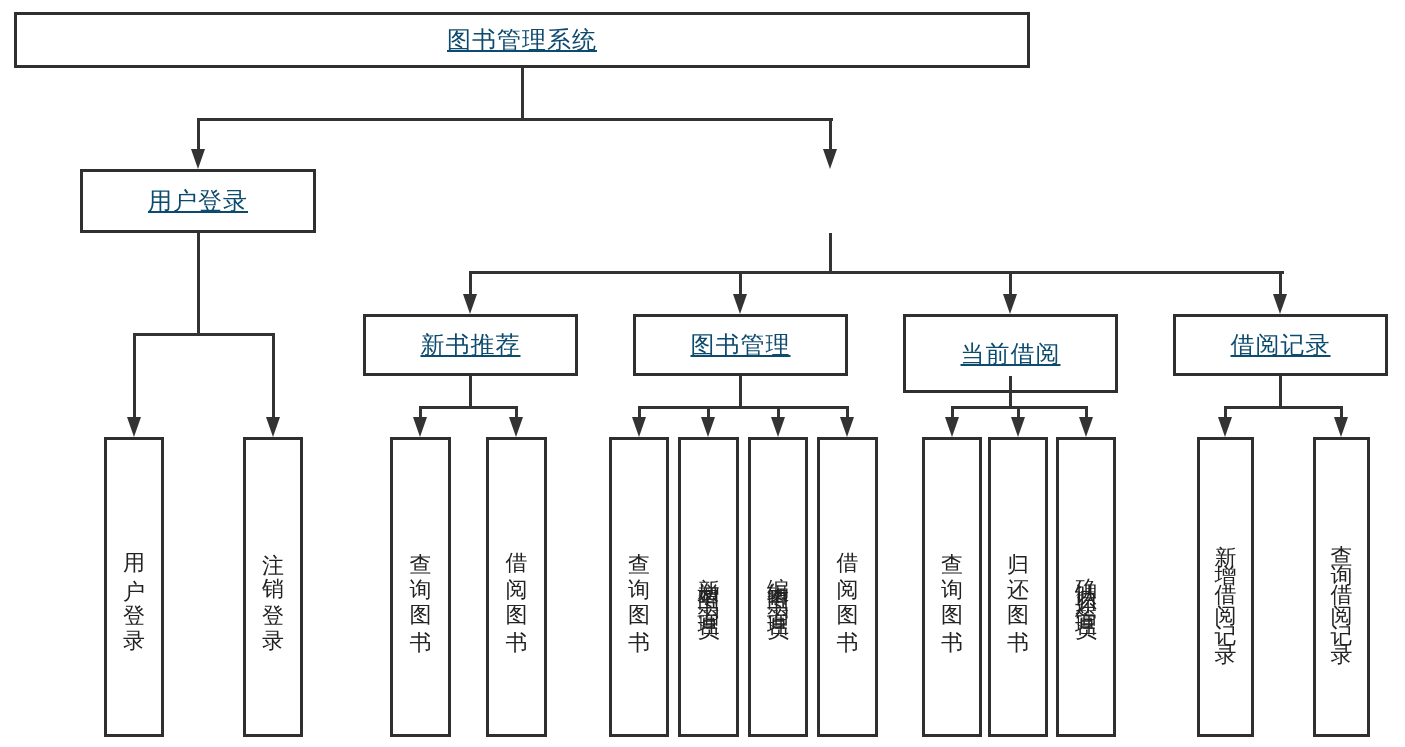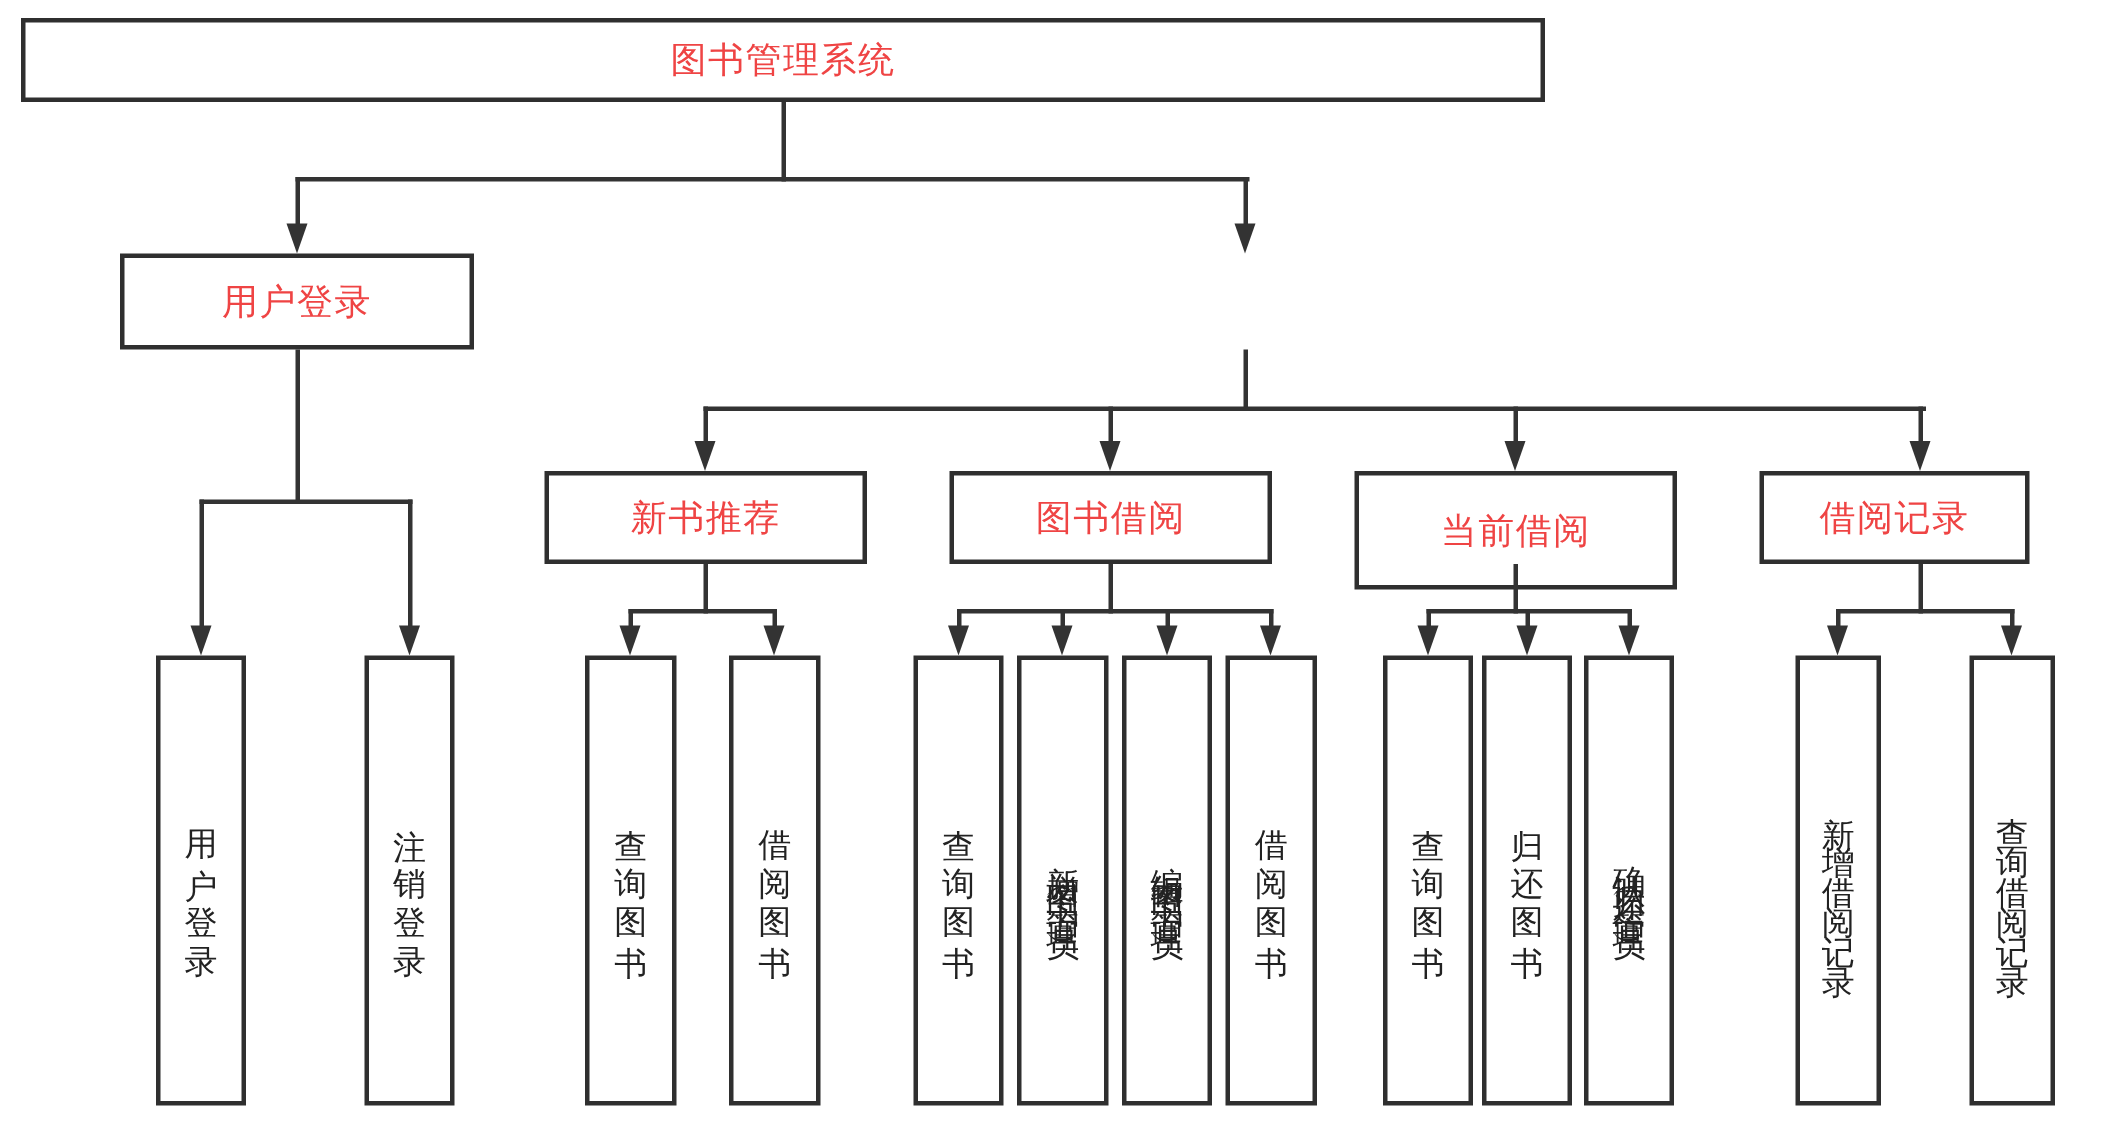--- a/index.html
+++ b/index.html
@@ -5,21 +5,21 @@
   html,body{margin:0;padding:0;background:#ffffff;}
   .canvas{
     position:relative;width:1405px;height:747px;background:#ffffff;overflow:hidden;
     font-family:"Liberation Sans","DejaVu Sans",sans-serif;color:#222222;
   }
   .node{
     position:absolute;box-sizing:border-box;border:3px solid #2f2f2f;background:#ffffff;
     display:flex;align-items:center;justify-content:center;
   }
   .h-label{
-    font-size:24px;color:#ef4444;white-space:nowrap;letter-spacing:1px;
+    font-size:24px;color:#0c4a6e;white-space:nowrap;letter-spacing:1px;text-decoration:underline;
   }
   .v-label{
     writing-mode:vertical-rl;text-orientation:mixed;
     font-size:22px;color:#222222;line-height:1;white-space:nowrap;
   }
   .line{position:absolute;background:#333333;}
   .arrow-down{
     position:absolute;width:0;height:0;
     border-left:7px solid transparent;border-right:7px solid transparent;
     border-top:20px solid #333333;
@@ -65,26 +65,26 @@
   <div class="line" style="left:1279px;top:271px;width:3px;height:25px"></div>
   <div class="arrow-down" style="left:463px;top:294px"></div>
   <div class="arrow-down" style="left:733px;top:294px"></div>
   <div class="arrow-down" style="left:1003px;top:294px"></div>
   <div class="arrow-down" style="left:1273px;top:294px"></div>
 
   <div class="node" style="left:363px;top:314px;width:215px;height:62px">
     <span class="h-label">新书推荐</span>
   </div>
   <div class="node" style="left:633px;top:314px;width:215px;height:62px">
-    <span class="h-label">图书借阅</span>
+    <span class="h-label">图书管理</span>
   </div>
   <div class="node" style="left:903px;top:314px;width:215px;height:79px">
     <span class="h-label">当前借阅</span>
   </div>
-  <div class="node" style="left:1173px;top:314px;width:180px;height:62px">
+  <div class="node" style="left:1173px;top:314px;width:215px;height:62px">
     <span class="h-label">借阅记录</span>
   </div>
 
   <div class="line" style="left:469px;top:376px;width:3px;height:33px"></div>
   <div class="line" style="left:419px;top:406px;width:99px;height:3px"></div>
   <div class="line" style="left:419px;top:406px;width:3px;height:13px"></div>
   <div class="line" style="left:515px;top:406px;width:3px;height:13px"></div>
   <div class="arrow-down" style="left:413px;top:417px"></div>
   <div class="arrow-down" style="left:509px;top:417px"></div>
 

